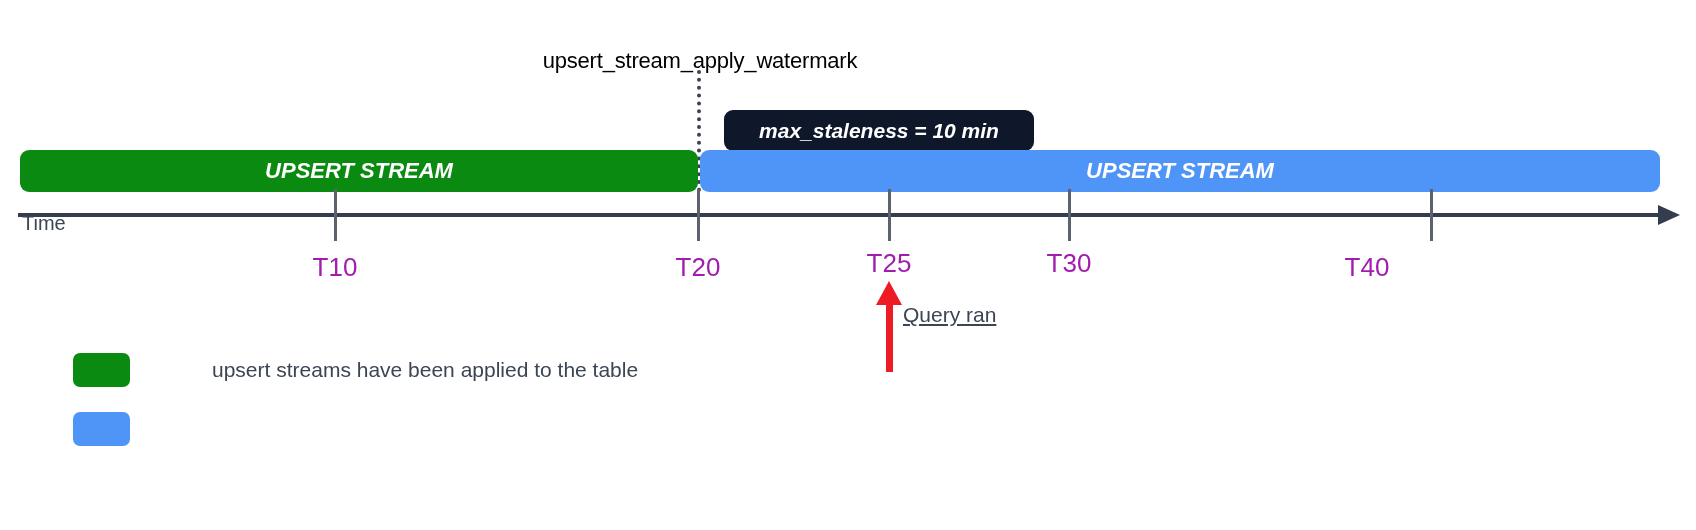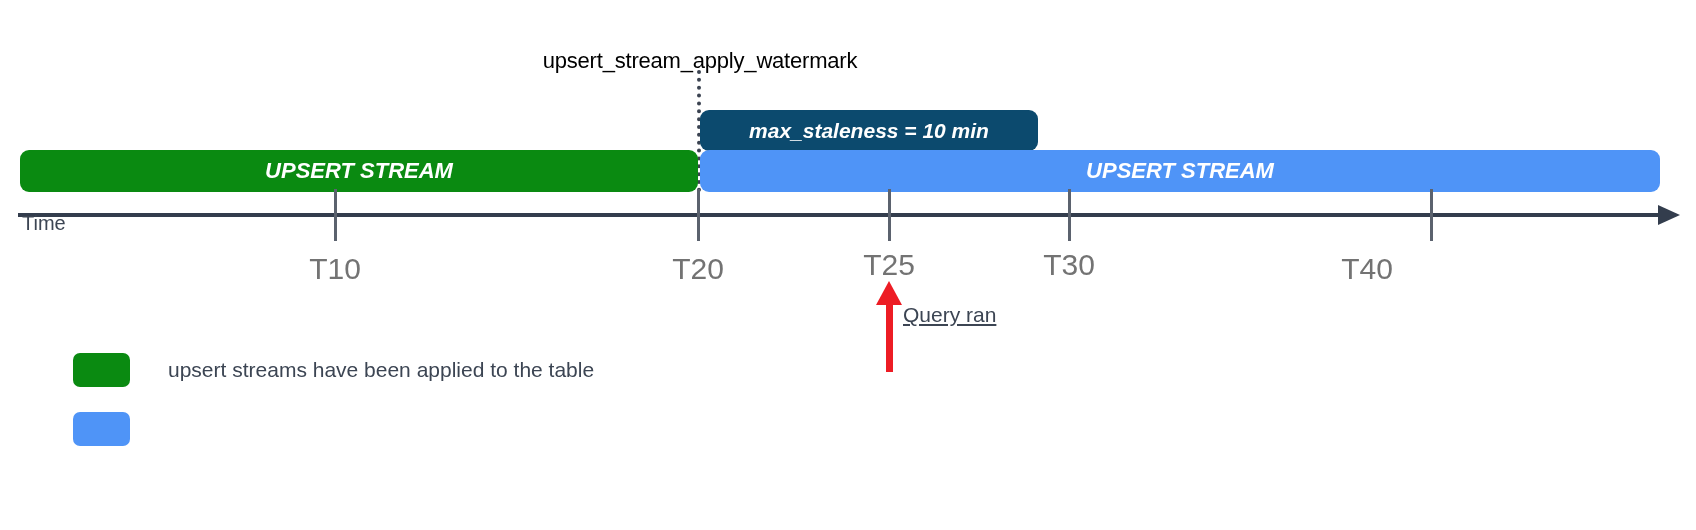--- a/index.html
+++ b/index.html
@@ -19,22 +19,22 @@
   .vdash{
     position:absolute;left:697px;top:70px;width:0;height:122px;
     border-left:4px dotted #3b4351;
   }
 
   .bar{
     position:absolute;display:flex;align-items:center;justify-content:center;
     color:#ffffff;font-weight:bold;font-style:italic;white-space:nowrap;
   }
   .bar-orange{
-    left:700px;top:110px;width:338px;height:41px;
-    background:#0c4a6e;border-radius:9px;font-size:21px;
+    left:724px;top:110px;width:310px;height:41px;
+    background:#0f172a;border-radius:9px;font-size:21px;
   }
   .bar-green{
     left:20px;top:150px;width:678px;height:42px;
     background:#0a8a11;border-radius:9px;font-size:22px;
   }
   .bar-blue{
     left:700px;top:150px;width:960px;height:42px;
     background:#4f94f7;border-radius:9px;font-size:22px;
   }
 
@@ -48,37 +48,37 @@
     border-left:22px solid #333d4d;
   }
   .axis-caption{
     position:absolute;left:22px;top:212px;font-size:20px;color:#3c4553;
   }
 
   .tick{
     position:absolute;top:189px;width:3px;height:52px;background:#5b626e;
   }
   .tick-label{
-    position:absolute;top:252px;font-size:30px;color:#737373;
+    position:absolute;top:252px;font-size:26px;color:#a21caf;
     transform:translateX(-50%);white-space:nowrap;
   }
 
   .qarrow-shaft{
     position:absolute;left:886px;top:300px;width:7px;height:72px;background:#ed1c24;
   }
   .qarrow-head{
     position:absolute;left:876px;top:281px;width:0;height:0;
     border-left:13px solid transparent;border-right:13px solid transparent;
     border-bottom:24px solid #ed1c24;
   }
   .qarrow-label{
     position:absolute;left:903px;top:303px;font-size:21px;color:#3c4553;white-space:nowrap;text-decoration:underline;
   }
 
-  .legend-row{position:absolute;left:73px;display:flex;align-items:center;}
+  .legend-row{position:absolute;left:73px;display:flex;align-items:center;gap:44px;}
   .legend-swatch{width:57px;height:34px;border-radius:7px;}
   .legend-text{margin-left:38px;font-size:21px;color:#3c4553;white-space:nowrap;}
 </style>
 </head>
 <body>
 
 <div id="stage">
 
   <div class="title">upsert_stream_apply_watermark</div>
 

